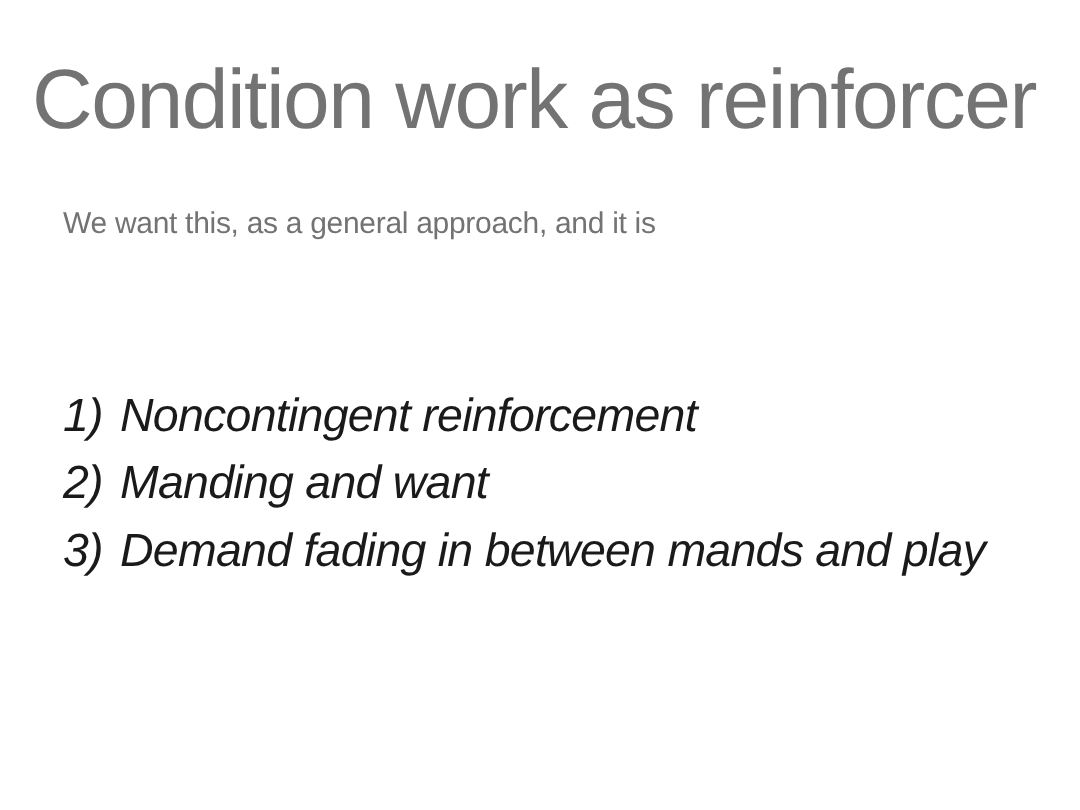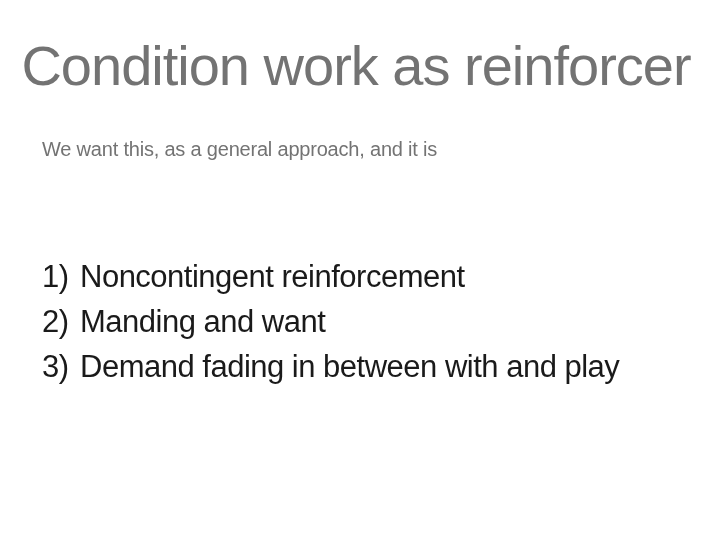--- a/index.html
+++ b/index.html
@@ -46,20 +46,21 @@
     white-space: nowrap;
   }
   .sequence-list {
     position: absolute;
     top: 254px;
     left: 42px;
     width: 650px;
     font-size: 31px;
     letter-spacing: -0.5px;
     color: #1a1a1a;
+    font-style: italic;
   }
   .list-item {
     line-height: 45px;
     white-space: nowrap;
   }
   .item-number {
     display: inline-block;
     width: 38px;
   }
   .item-text {
@@ -78,17 +79,17 @@
   </div>
 
   <div class="sequence-list">
     <div class="list-item">
       <span class="item-number">1)</span><span class="item-text">Noncontingent reinforcement</span>
     </div>
     <div class="list-item">
       <span class="item-number">2)</span><span class="item-text">Manding and want</span>
     </div>
     <div class="list-item">
-      <span class="item-number">3)</span><span class="item-text">Demand fading in between with and play</span>
+      <span class="item-number">3)</span><span class="item-text">Demand fading in between mands and play</span>
     </div>
   </div>
 
 </div>
 
 </body></html>

